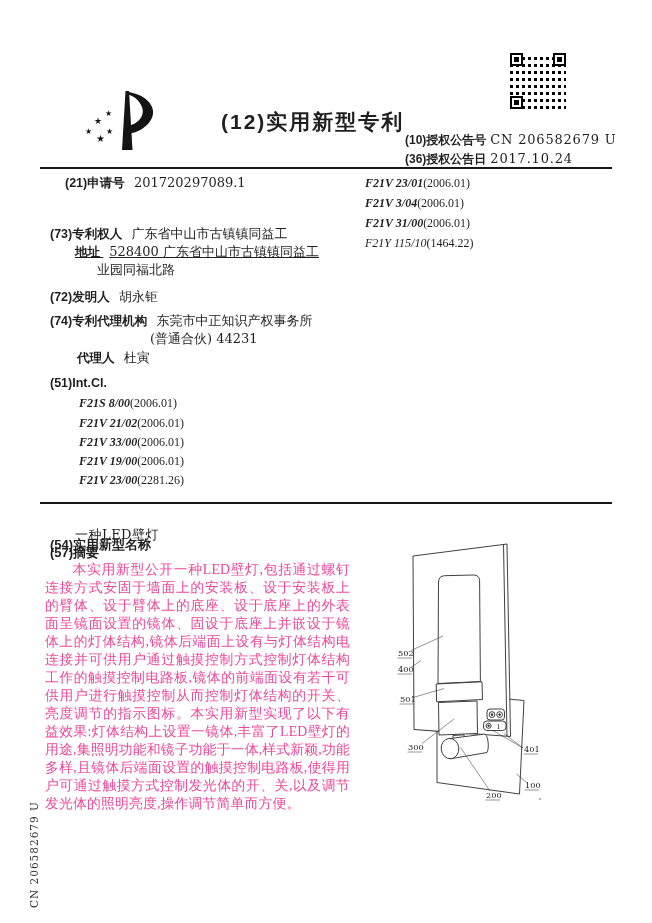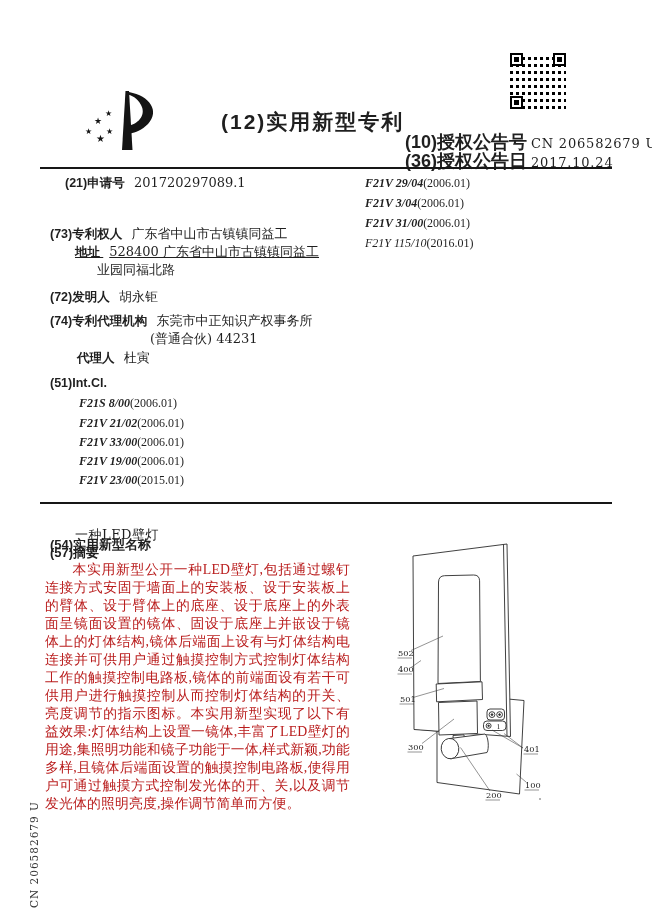--- a/index.html
+++ b/index.html
@@ -7,36 +7,36 @@
     position:relative; width:652px; height:923px; margin:0 auto;
     background:#ffffff; overflow:hidden;
     font-family:"Liberation Serif","DejaVu Serif",serif;
     color:#1f1f1f;
   }
   .abs { position:absolute; white-space:nowrap; }
   .hei { font-family:"Liberation Sans","DejaVu Sans",sans-serif; font-weight:bold; }
   .val { font-family:"DejaVu Serif","Liberation Serif",serif; }
   .office-line { font-size:14px; letter-spacing:1px; }
   .doc-type { font-size:21px; letter-spacing:2px; }
-  .pub-label { font-size:18px;text-align:center; }
+  .pub-label { font-size:12px;text-align:center; }
   .pub-val { font-size:13px; letter-spacing:0.8px; }
   .rule { position:absolute; background:#161616; }
   .row { font-size:13px; }
   .row .lab { font-size:12.5px; }
   .row .v { margin-left:6px; }
   .code { font-style:italic; font-weight:bold; font-size:12px; }
   .ver { font-size:12px; }
   .pages { font-size:12px; font-weight:600; }
   .pages span { margin-left:14px; }
   .sec-label { font-size:13px; }
   .title-val { font-size:13px; letter-spacing:0.5px; }
   .abstract {
     position:absolute; left:45px; top:561px; width:305px;
     font-size:13.8px; line-height:18px; text-align:justify;
-    text-indent:2em; letter-spacing:0.2px; color:#b91c1c;
+    text-indent:2em; letter-spacing:0.2px; color:#ec4899;
   }
   .side-code {
     position:absolute; left:28px; top:908px;
     transform:rotate(-90deg); transform-origin:0 0;
     font-size:10.5px; letter-spacing:1px; color:#333;
     font-family:"DejaVu Serif",serif;
   }
   
   .qr {
     position:absolute; left:510px; top:53px; width:56px; height:56px;
@@ -131,34 +131,34 @@
   <div class="abs" style="left:79px; top:413px;text-align:center;">
     <span class="code">F21V 21/02</span><span class="ver">(2006.01)</span>
   </div>
   <div class="abs" style="left:79px; top:432px;">
     <span class="code">F21V 33/00</span><span class="ver">(2006.01)</span>
   </div>
   <div class="abs" style="left:79px; top:451px;">
     <span class="code">F21V 19/00</span><span class="ver">(2006.01)</span>
   </div>
   <div class="abs" style="left:79px; top:470px;">
-    <span class="code">F21V 23/00</span><span class="ver">(2015.01)</span>
+    <span class="code">F21V 23/00</span><span class="ver">(2281.26)</span>
   </div>
 
   <div class="abs" style="left:365px; top:173px;">
-    <span class="code">F21V 29/04</span><span class="ver">(2006.01)</span>
+    <span class="code">F21V 23/01</span><span class="ver">(2006.01)</span>
   </div>
   <div class="abs" style="left:365px; top:193px;">
     <span class="code">F21V 3/04</span><span class="ver">(2006.01)</span>
   </div>
   <div class="abs" style="left:365px; top:213px;">
     <span class="code">F21V 31/00</span><span class="ver">(2006.01)</span>
   </div>
   <div class="abs" style="left:365px; top:233px;">
-    <span class="code" style="font-weight:normal;">F21Y 115/10</span><span class="ver">(2016.01)</span>
+    <span class="code" style="font-weight:normal;">F21Y 115/10</span><span class="ver">(1464.22)</span>
   </div>
 
 
   <div class="rule" style="left:40px; top:502px; width:572px; height:1.5px;"></div>
 
   <div class="abs hei sec-label" style="left:50px; top:508px;margin-top:28px;">(54)实用新型名称</div>
   <div class="abs val title-val" style="left:75px; top:526px;">一种LED壁灯</div>
   <div class="abs hei sec-label" style="left:50px; top:544px;text-align:right;">(57)摘要</div>
   <div class="abstract">本实用新型公开一种LED壁灯,包括通过螺钉连接方式安固于墙面上的安装板、设于安装板上的臂体、设于臂体上的底座、设于底座上的外表面呈镜面设置的镜体、固设于底座上并嵌设于镜体上的灯体结构,镜体后端面上设有与灯体结构电连接并可供用户通过触摸控制方式控制灯体结构工作的触摸控制电路板,镜体的前端面设有若干可供用户进行触摸控制从而控制灯体结构的开关、亮度调节的指示图标。本实用新型实现了以下有益效果:灯体结构上设置一镜体,丰富了LED壁灯的用途,集照明功能和镜子功能于一体,样式新颖,功能多样,且镜体后端面设置的触摸控制电路板,使得用户可通过触摸方式控制发光体的开、关,以及调节发光体的照明亮度,操作调节简单而方便。</div>
 

